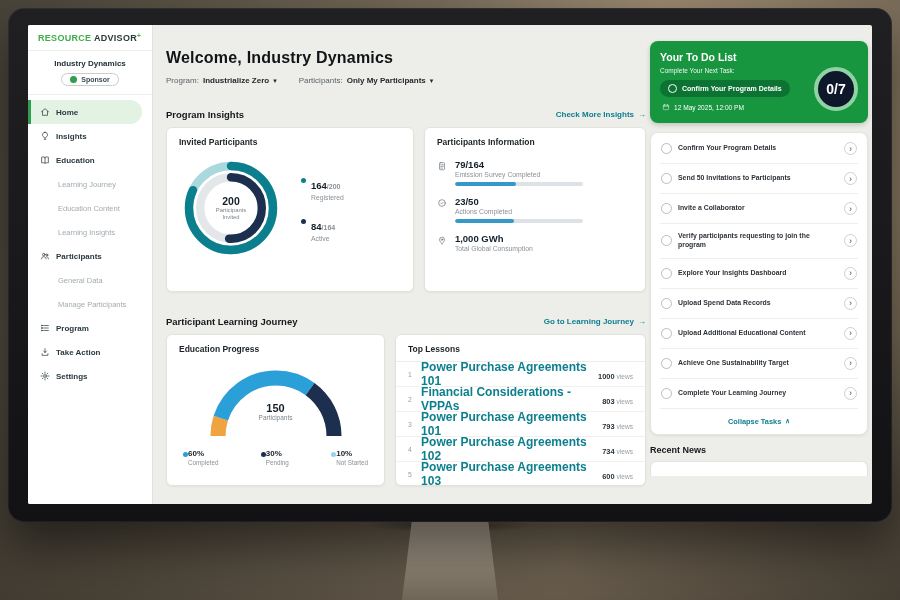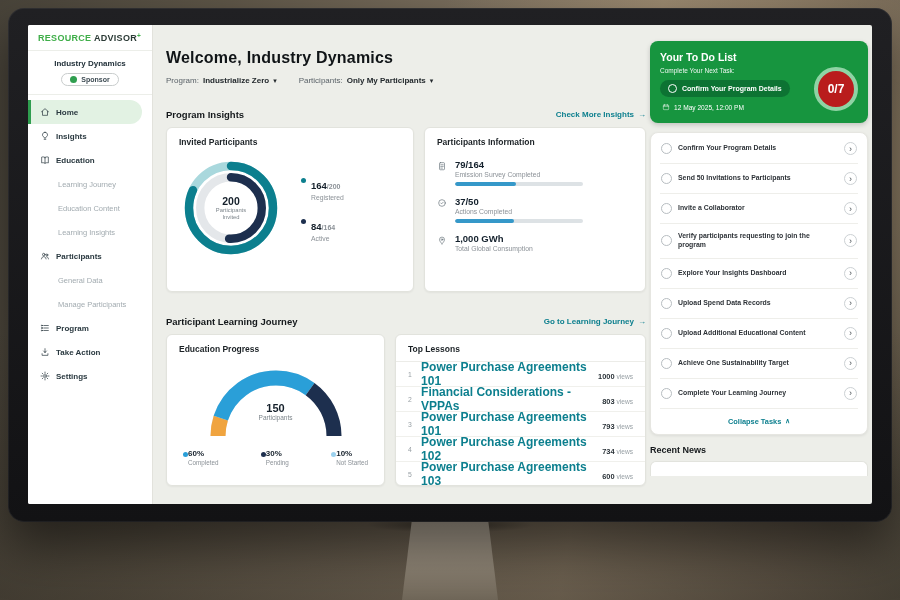--- a/index.html
+++ b/index.html
@@ -112,21 +112,21 @@
 
   
   .todo{position:absolute;left:622px;top:16px;width:218px;}
   .todo-green{position:relative;background:#17953f;border-radius:8px;padding:10px 10px 12px;color:#fff;box-shadow:0 2px 5px rgba(0,0,0,.18);}
   .todo-title{font-size:10.5px;font-weight:700;}
   .todo-sub{font-size:6.5px;margin-top:4px;opacity:.92;}
   .todo-next{display:flex;align-items:center;gap:5px;background:var(--greendark);border-radius:10px;padding:4px 8px;margin-top:6px;width:fit-content;max-width:148px;font-size:7px;font-weight:700;cursor:pointer;}
   .task-circle{width:7px;height:7px;border:1.2px solid #fff;border-radius:50%;flex:none;}
   .todo-due{display:flex;align-items:center;gap:4px;font-size:6.6px;margin-top:6px;padding-left:2px;}
   .cal{width:8px;height:8px;stroke:#fff;fill:none;stroke-width:1.4;stroke-linecap:round;}
-  .todo-progress{position:absolute;right:10px;top:26px;width:44px;height:44px;border-radius:50%;background:#b91c1c;border:4px solid #8fd3a4;display:flex;align-items:center;justify-content:center;font-size:12px;font-weight:700;box-sizing:border-box;}
+  .todo-progress{position:absolute;right:10px;top:26px;width:44px;height:44px;border-radius:50%;background:#0f172a;border:4px solid #8fd3a4;display:flex;align-items:center;justify-content:center;font-size:14px;font-weight:700;box-sizing:border-box;}
   .todo-list{background:#fff;border-radius:8px;margin-top:9px;padding:1px 9px 2px;border:1px solid #e6e6e1;box-shadow:0 1px 3px rgba(0,0,0,.08);}
   .task{display:flex;align-items:center;gap:6px;padding:8px 1px;border-bottom:1px solid #eeeeea;cursor:pointer;}
   .task-check{width:9px;height:9px;border:1.3px solid #b7bdc1;border-radius:50%;flex:none;}
   .task-label{flex:1;font-size:6.9px;font-weight:600;color:#2d3237;line-height:1.3;}
   .task-go{width:13px;height:13px;border:1px solid #ccd1d4;border-radius:50%;display:flex;align-items:center;justify-content:center;font-size:9px;color:#4a5156;flex:none;box-sizing:border-box;}
   .collapse{display:flex;justify-content:center;align-items:center;gap:4px;padding:8px 0 6px;color:var(--teal);font-size:7.4px;font-weight:700;cursor:pointer;}
   .collapse .up{font-size:6.5px;}
   .news-title{margin-top:10px;font-size:9px;font-weight:700;color:#14181b;}
   .news-card{margin-top:6px;height:14px;background:#fff;border:1px solid #e2e3dd;border-bottom:none;border-radius:6px 6px 0 0;}
 </style>
@@ -298,21 +298,21 @@
                     <div class="bar-fill" style="width: 48%;"></div>
                   </div>
               </div>
             </div>
             <div class="info-row">
               <svg class="iic" viewBox="0 0 24 24">
                   <circle cx="12" cy="12" r="8"></circle>
                   <path d="M9 12l2 2 4-4"></path>
                 </svg>
               <div>
-                <div class="ir-val">37/50</div>
+                <div class="ir-val">23/50</div>
                 <div class="ir-label">Actions Completed</div>
                 <div class="bar">
                     <div class="bar-fill" style="width: 46%;"></div>
                   </div>
               </div>
             </div>
             <div class="info-row">
               <svg class="iic" viewBox="0 0 24 24">
                   <path d="M12 21s-6-5.2-6-10a6 6 0 0 1 12 0c0 4.8-6 10-6 10z"></path>
                   <circle cx="12" cy="11" r="2"></circle>

